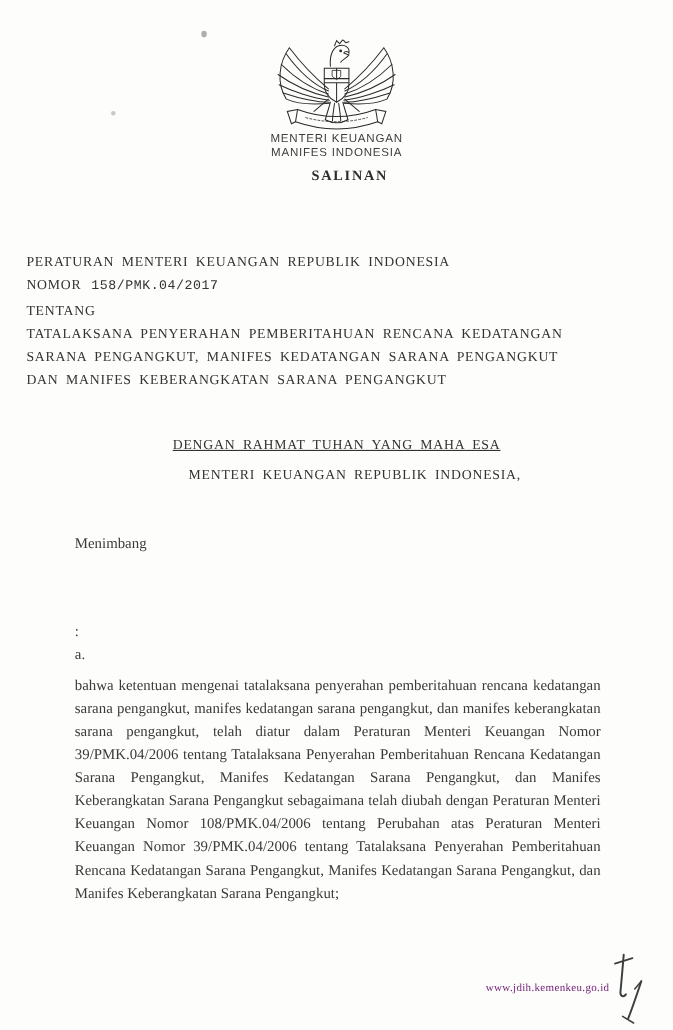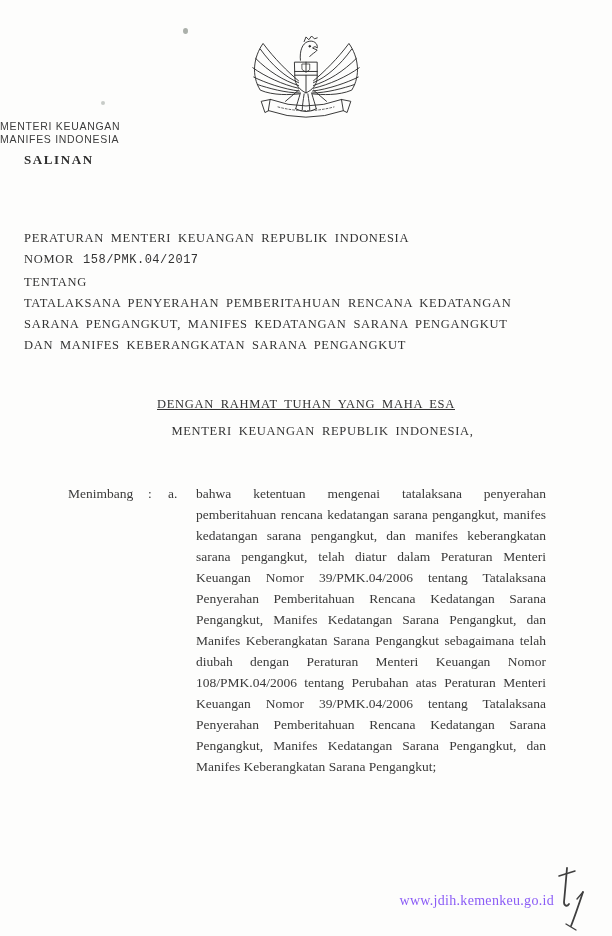--- a/index.html
+++ b/index.html
@@ -10,21 +10,21 @@
     color:#383838;
   }
   .page{position:absolute;inset:0;}
 
   
   .speck{position:absolute;border-radius:50%;}
   .s1{top:28px;left:183px;width:5px;height:6px;background:#8f968f;opacity:.75;}
   .s2{top:101px;left:101px;width:4px;height:4px;background:#aab0aa;opacity:.65;}
 
   
-  .letterhead{position:absolute;top:36px;left:0;right:0;}
+  .letterhead{position:absolute;top:36px;left:0;right:0;text-align:center;}
   .emblem svg{display:block;margin:0 auto;}
   .ministry{
     font-family:"Liberation Sans", sans-serif;
     font-size:10.5px;line-height:13px;letter-spacing:.7px;color:#3d3d3d;
   }
   .salinan{
     margin-top:6px;font-size:13px;font-weight:bold;letter-spacing:1.6px;color:#2e2e2e;margin-left:24px;
   }
 
   
@@ -39,31 +39,31 @@
     position:absolute;left:0;right:0;text-align:center;
     font-size:12.5px;letter-spacing:.7px;word-spacing:3px;color:#333;
   }
   .invocation{top:397px;text-decoration:underline;}
   .authority{top:424px;padding-left:33px;}
 
   
   .considerations{
     position:absolute;top:483px;left:68px;width:478px;
     display:flex;align-items:flex-start;
-    font-size:13.5px;line-height:21px;color:#3a3a3a;
+    font-size:13.5px;line-height:21px;color:#3a3a3a;flex-direction:column;
   }
   .c-label{width:80px;flex:0 0 80px;}
   .c-colon{width:20px;flex:0 0 20px;}
   .c-marker{width:28px;flex:0 0 28px;}
   .c-text{flex:1;text-align:justify;}
 
   
   .footer-site{
     position:absolute;top:893px;right:58px;
-    font-size:14px;letter-spacing:.3px;color:#8b5cf6;text-decoration:none;
+    font-size:10px;letter-spacing:.3px;color:#701a75;text-decoration:none;
   }
   .paraf{position:absolute;top:864px;right:20px;}
 </style>
 </head>
 <body>
 
 <div class="page">
 
   <div class="speck s1"></div>
   <div class="speck s2"></div>

